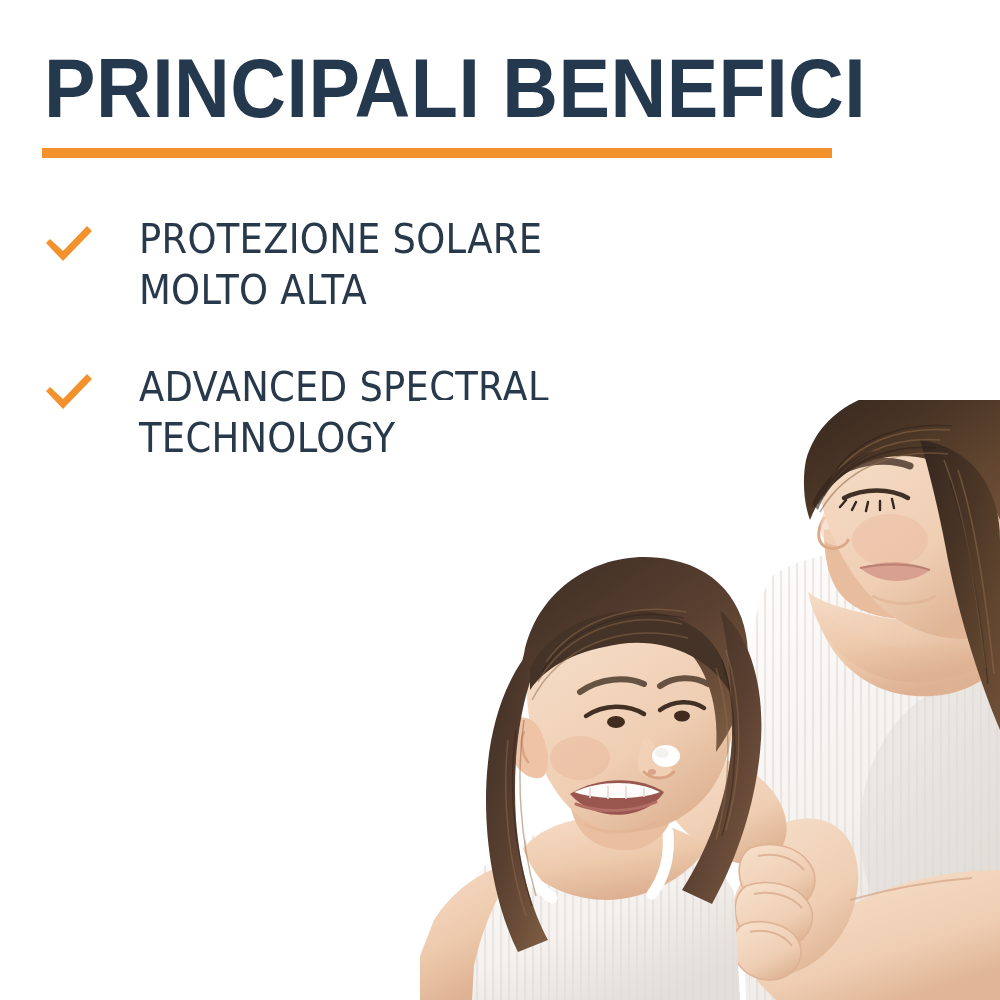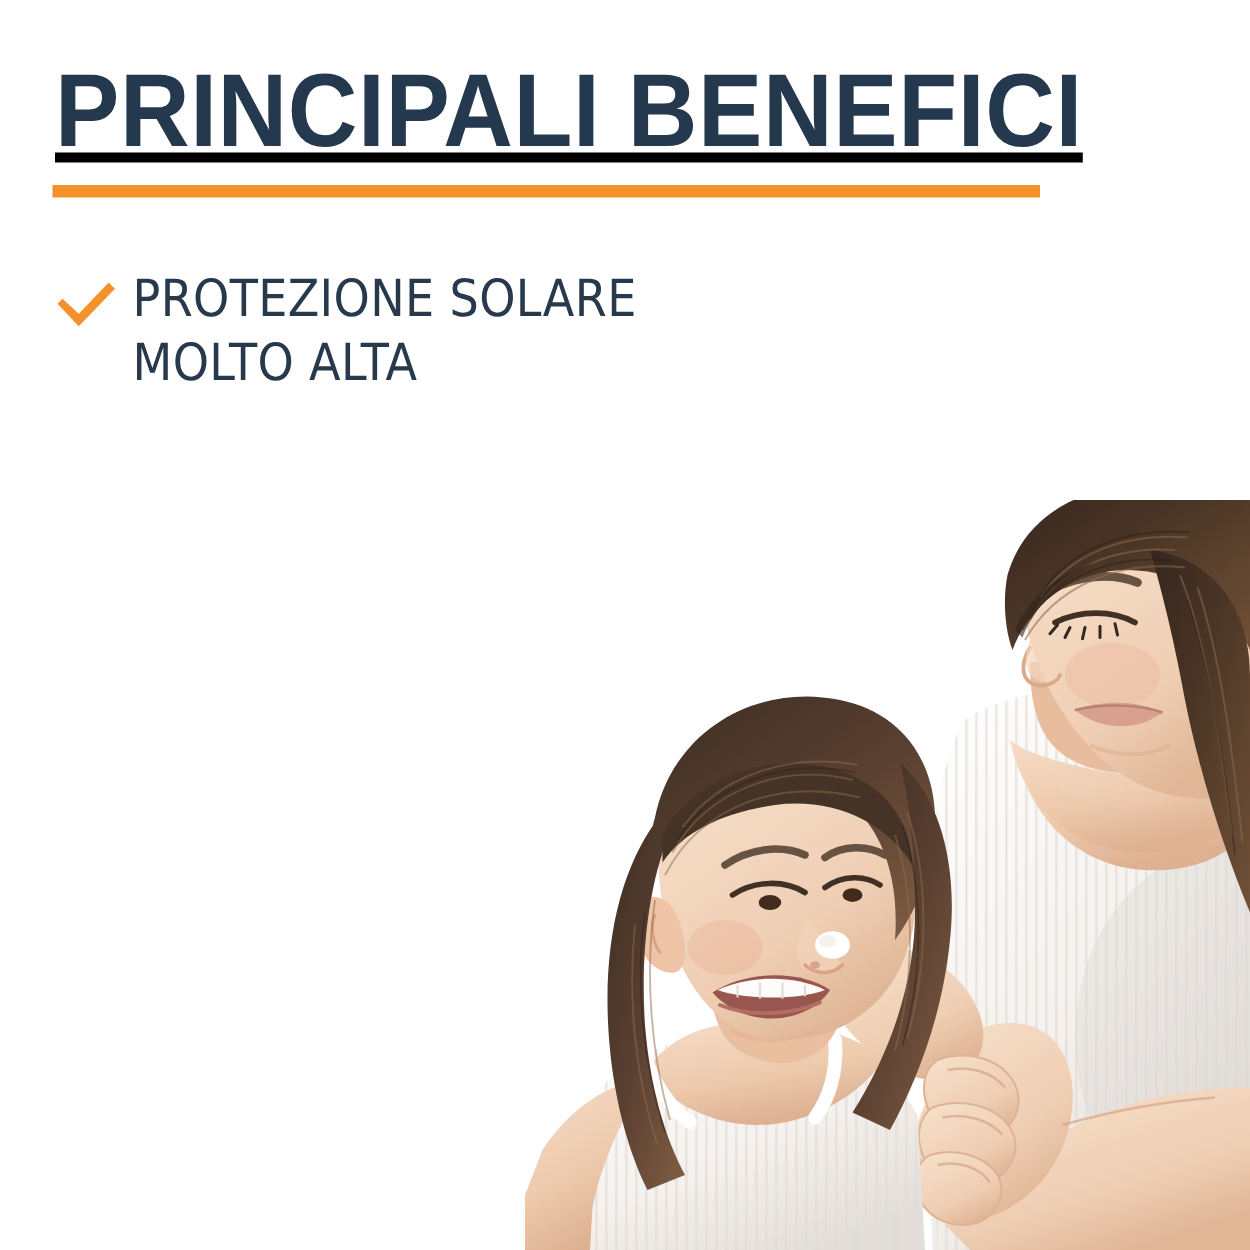--- a/index.html
+++ b/index.html
@@ -18,21 +18,20 @@
     background: #ffffff;
     overflow: hidden;
   }
 
   
   .heading-block {
     position: absolute;
     left: 44px;
     top: 44px;
     width: 800px;
-    text-decoration: underline;
   }
   .page-title {
     font-family: "Liberation Sans Narrow", "Liberation Sans", sans-serif;
     font-weight: 700;
     font-size: 83px;
     line-height: 90px;
     letter-spacing: 0.5px;
     color: #24384e;
     transform: scaleX(0.93);
     transform-origin: left center;
@@ -53,20 +52,21 @@
     position: absolute;
     left: 44px;
     top: 214px;
     width: 660px;
   }
   .benefit-row {
     position: relative;
     display: flex;
     align-items: flex-start;
     margin-bottom: 46px;
+    gap: 33px;
   }
   .benefit-row:last-child { margin-bottom: 0; }
 
   .check-icon {
     flex: 0 0 auto;
     width: 62px;
     padding-top: 10px;
   }
   .check-icon svg { display: block; }
 
@@ -109,20 +109,29 @@
     <div class="benefit-row">
       <span class="check-icon">
         <svg width="50" height="40" viewBox="0 0 50 40" aria-hidden="true">
           <path d="M2 19 L6 15 L19 27 L43 2 L48 7 L19 37 Z" fill="#f3922c"></path>
         </svg>
       </span>
       <p class="benefit-text">PROTEZIONE SOLARE
 MOLTO ALTA</p>
     </div>
 
+    <div class="benefit-row">
+      <span class="check-icon">
+        <svg width="50" height="40" viewBox="0 0 50 40" aria-hidden="true">
+          <path d="M2 19 L6 15 L19 27 L43 2 L48 7 L19 37 Z" fill="#f3922c"></path>
+        </svg>
+      </span>
+      <p class="benefit-text">ADVANCED SPECTRAL
+TECHNOLOGY</p>
+    </div>
 
 
   </div>
 
   <div class="photo">
     <svg width="580" height="600" viewBox="0 0 580 600" aria-hidden="true">
       <defs>
         <linearGradient id="gHairM" x1="0" y1="0" x2="1" y2="1">
           <stop offset="0%" stop-color="#2e2018"></stop>
           <stop offset="45%" stop-color="#46301f"></stop>

